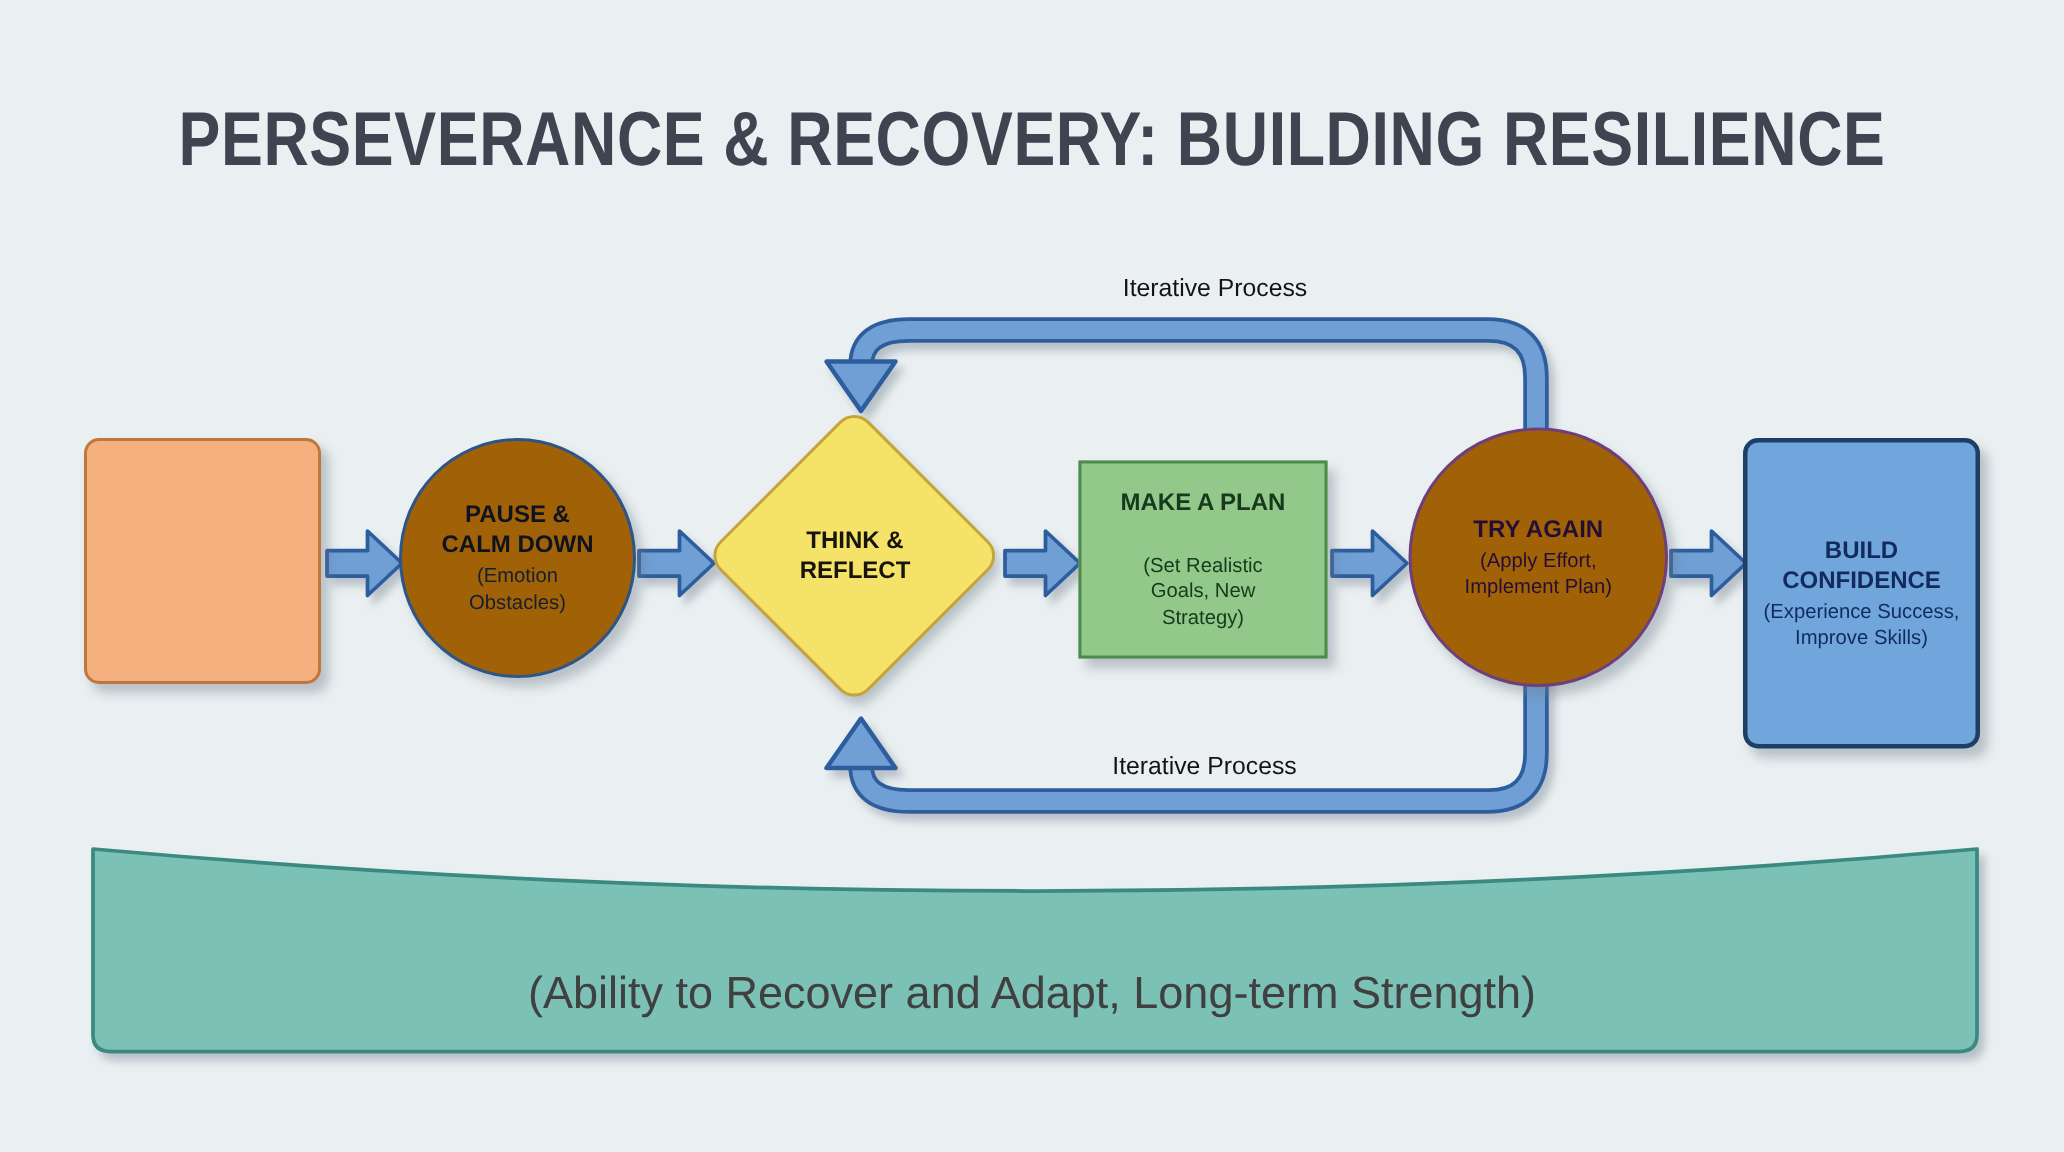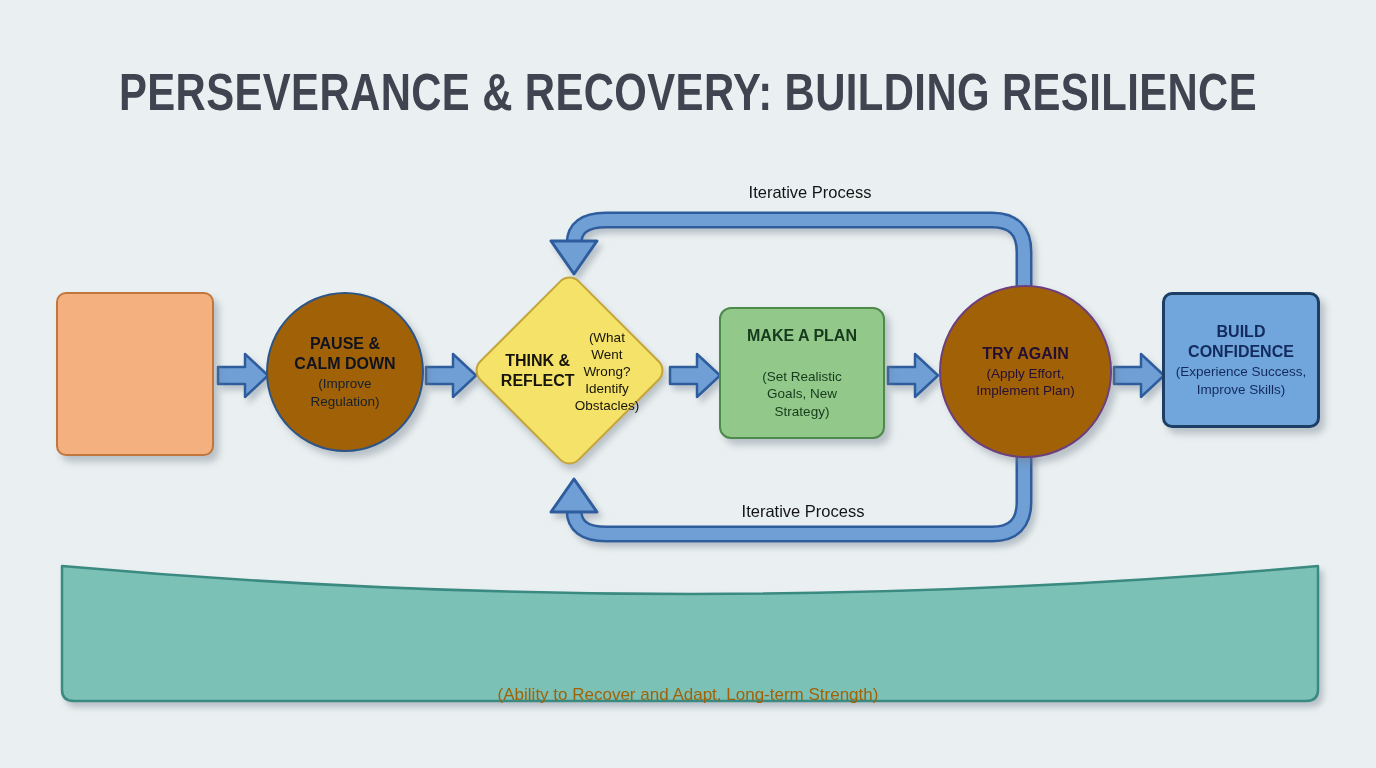--- a/index.html
+++ b/index.html
@@ -51,54 +51,54 @@
   .diamond-text {
     position: absolute; z-index: 3; left: 508px; top: 308px; width: 124px; height: 126px;
     display: flex; flex-direction: row; align-items: center; justify-content: center;
     text-align: center; color: #17150a;
   }
   .diamond-text .node-title { max-width: 120px; }
   .diamond-text .node-sub   { max-width: 120px; }
 
   .node-plan {
     left: 719px; top: 307px; width: 166px; height: 132px;
-    background: #92c98b; border: 2.5px solid #4d8a4c; border-radius: 12px;
+    background: #92c98b; border: 2.5px solid #4d8a4c; border-radius: 0;
     color: #163a1b;
   }
   .node-plan .node-title { max-width: 150px; }
   .node-plan .node-sub   { max-width: 112px; margin-top: 22px; }
 
   .node-try {
     left: 939px; top: 285px; width: 173px; height: 173px;
     background: #a16207; border: 2.5px solid #6d3f7d; border-radius: 50%;
     color: #250e34;
   }
   .node-try .node-title { max-width: 130px; }
   .node-try .node-sub   { max-width: 124px; }
 
   .node-confidence {
-    left: 1162px; top: 292px; width: 158px; height: 136px;
+    left: 1162px; top: 292px; width: 158px; height: 207px;
     background: #71a6dc; border: 3px solid #1d3f66; border-radius: 10px;
     color: #132a5e;
   }
   .node-confidence .node-title { max-width: 130px; }
   .node-confidence .node-sub   { max-width: 132px; }
 
   .loop-label {
     position: absolute; z-index: 2; width: 240px; text-align: center;
     font-size: 16.5px; color: #141414;
   }
   .loop-label-top    { left: 690px; top: 183px; }
   .loop-label-bottom { left: 683px; top: 502px; }
 
   .banner-text {
     position: absolute; z-index: 2; left: 0; width: 1376px; text-align: center;
   }
   .banner-title { top: 616px; font-size: 27px; font-weight: bold; color: #0d0d0d; }
-  .banner-sub   { top: 685px; font-size: 17px; color: #a16207; }
+  .banner-sub   { top: 646px; font-size: 30px; color: #404040; }
 </style>
 </head>
 <body>
 
 <div class="stage">
 
   <div class="main-title">PERSEVERANCE &amp; RECOVERY: BUILDING RESILIENCE</div>
 
   <svg class="layer" width="1376" height="768" viewBox="0 0 1376 768">
     <defs>
@@ -130,27 +130,26 @@
       <path d="M0,13 H27 V0 L50,21.5 L27,43 V30 H0 Z" transform="translate(888,354)"></path>
       <path d="M0,13 H27 V0 L50,21.5 L27,43 V30 H0 Z" transform="translate(1114,354)"></path>
     </g>
   </svg>
 
   <div class="node node-setback">
   </div>
 
   <div class="node node-pause">
     <div class="node-title">PAUSE &amp; CALM DOWN</div>
-    <div class="node-sub">(Improve Regulation)</div>
+    <div class="node-sub">(Emotion Obstacles)</div>
   </div>
 
   <div class="node node-diamond"></div>
   <div class="diamond-text">
     <div class="node-title">THINK &amp; REFLECT</div>
-    <div class="node-sub">(What Went Wrong? Identify Obstacles)</div>
   </div>
 
   <div class="node node-plan">
     <div class="node-title">MAKE A PLAN</div>
     <div class="node-sub">(Set Realistic Goals, New Strategy)</div>
   </div>
 
   <div class="node node-try">
     <div class="node-title">TRY AGAIN</div>
     <div class="node-sub">(Apply Effort, Implement Plan)</div>

